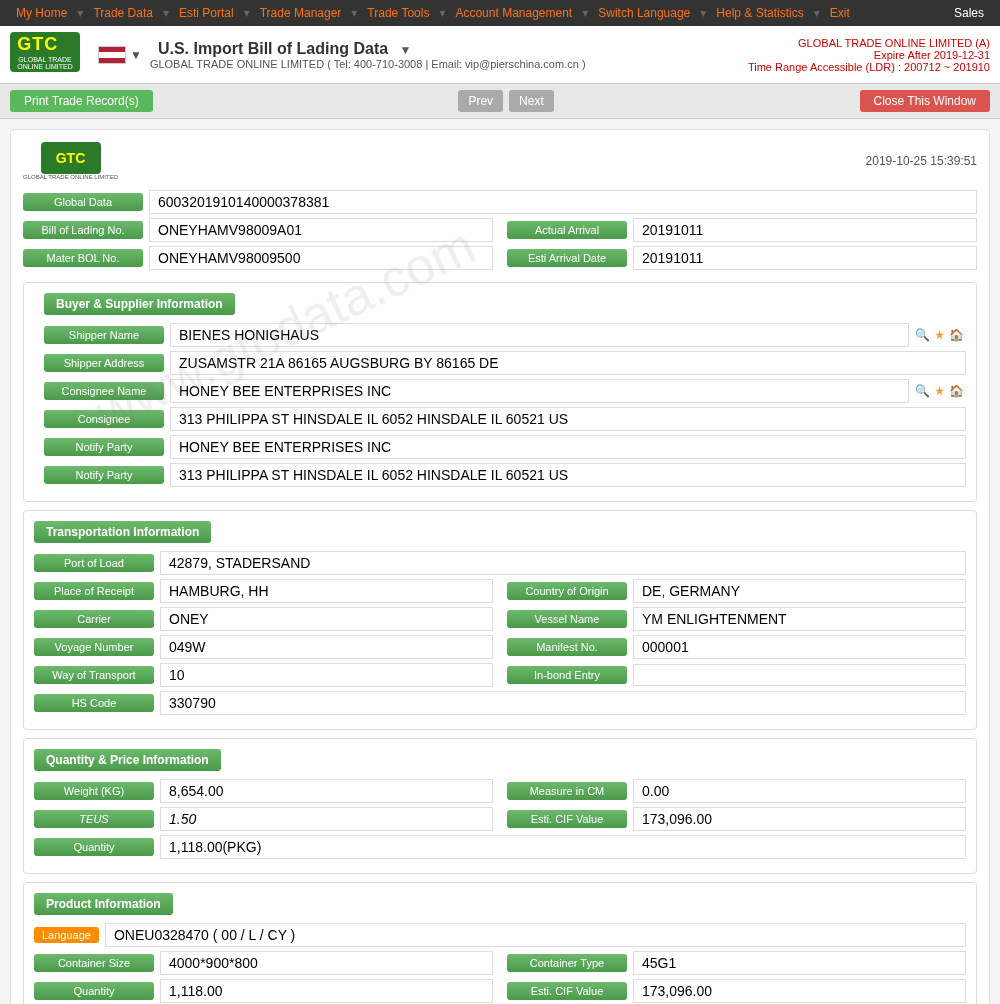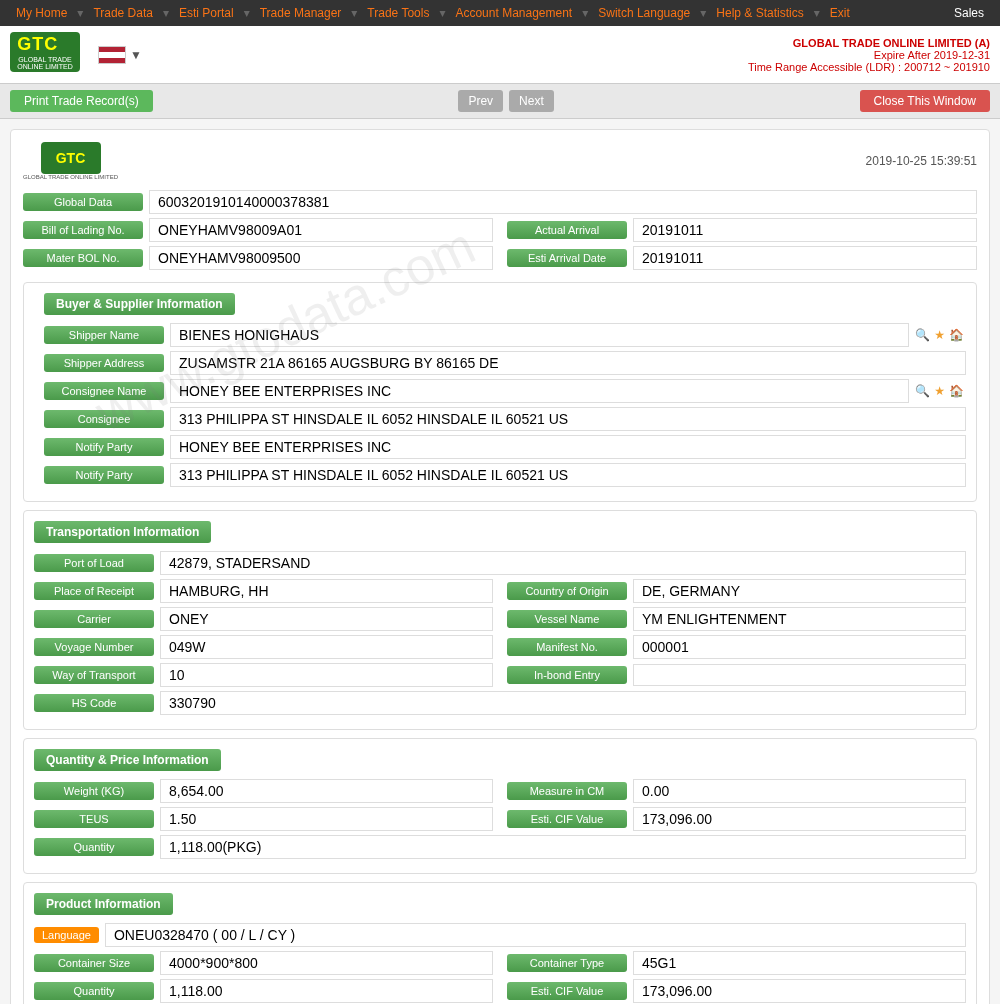--- a/index.html
+++ b/index.html
@@ -14,21 +14,21 @@
     
     .header { background: #fff; display: flex; align-items: center; padding: 6px 10px; border-bottom: 1px solid #ccc; }
     .logo { width: 70px; height: 45px; margin-right: 10px; }
     .logo-inner { background: #2a7a2a; border-radius: 4px; width: 70px; height: 40px; display: flex; align-items: center; justify-content: center; }
     .logo-text { color: #ff0; font-weight: bold; font-size: 18px; letter-spacing: 1px; }
     .logo-sub { color: #fff; font-size: 7px; text-align: center; margin-top: 1px; }
     .flag-area { display: flex; align-items: center; margin: 0 8px; }
     .flag { width: 28px; height: 18px; background: linear-gradient(to bottom, #b22234 33%, #fff 33%, #fff 66%, #b22234 66%); border: 1px solid #ccc; }
     .header-title { font-size: 16px; font-weight: bold; color: #333; margin: 0 8px; }
     .header-right { margin-left: auto; text-align: right; font-size: 11px; color: #c00; }
-    .header-right .company { color: #c00; font-weight: bold; }
+    .header-right .company { color: #c00; font-weight: normal; }
     .header-contact { font-size: 11px; color: #555; }
 
     
     .toolbar { background: #e8e8e8; padding: 6px 10px; display: flex; align-items: center; gap: 6px; border-bottom: 1px solid #ccc; }
     .btn-green { background: #5cb85c; color: #fff; border: none; padding: 4px 14px; border-radius: 3px; cursor: pointer; font-size: 12px; }
     .btn-red { background: #d9534f; color: #fff; border: none; padding: 4px 14px; border-radius: 3px; cursor: pointer; font-size: 12px; }
     .btn-grey { background: #aaa; color: #fff; border: none; padding: 4px 10px; border-radius: 3px; cursor: pointer; font-size: 12px; }
     .spacer { flex: 1; }
 
     
@@ -103,20 +103,25 @@
     <div class="logo-inner">
       <div>
         <div class="logo-text">GTC</div>
         <div class="logo-sub">GLOBAL TRADE<br>ONLINE LIMITED</div>
       </div>
     </div>
   </div>
   <div class="flag-area">
     <div class="flag"></div>
     <span style="margin-left:4px;color:#555;">▼</span>
+  </div>
+  <div>
+    <span class="header-title">U.S. Import Bill of Lading Data</span>
+    <span style="color:#555;font-size:12px;"> ▼</span>
+    <div class="header-contact">GLOBAL TRADE ONLINE LIMITED ( Tel: 400-710-3008 | Email: vip@pierschina.com.cn )</div>
   </div>
   <div class="header-right">
     <div class="company">GLOBAL TRADE ONLINE LIMITED (A)</div>
     <div>Expire After 2019-12-31</div>
     <div>Time Range Accessible (LDR) : 200712 ~ 201910</div>
   </div>
 </div>
 
 <div class="toolbar">
   <button class="btn-green">Print Trade Record(s)</button>
@@ -298,21 +303,21 @@
           <span class="field-value">8,654.00</span>
         </div>
         <div class="field-row" style="flex:1;">
           <span class="field-label">Measure in CM</span>
           <span class="field-value">0.00</span>
         </div>
       </div>
 
       
       <div class="two-col">
-        <div class="field-row" style="flex:1;">
+        <div class="field-row" style="flex:1;font-style:italic;">
           <span class="field-label">TEUS</span>
           <span class="field-value">1.50</span>
         </div>
         <div class="field-row" style="flex:1;">
           <span class="field-label">Esti. CIF Value</span>
           <span class="field-value">173,096.00</span>
         </div>
       </div>
 
       

